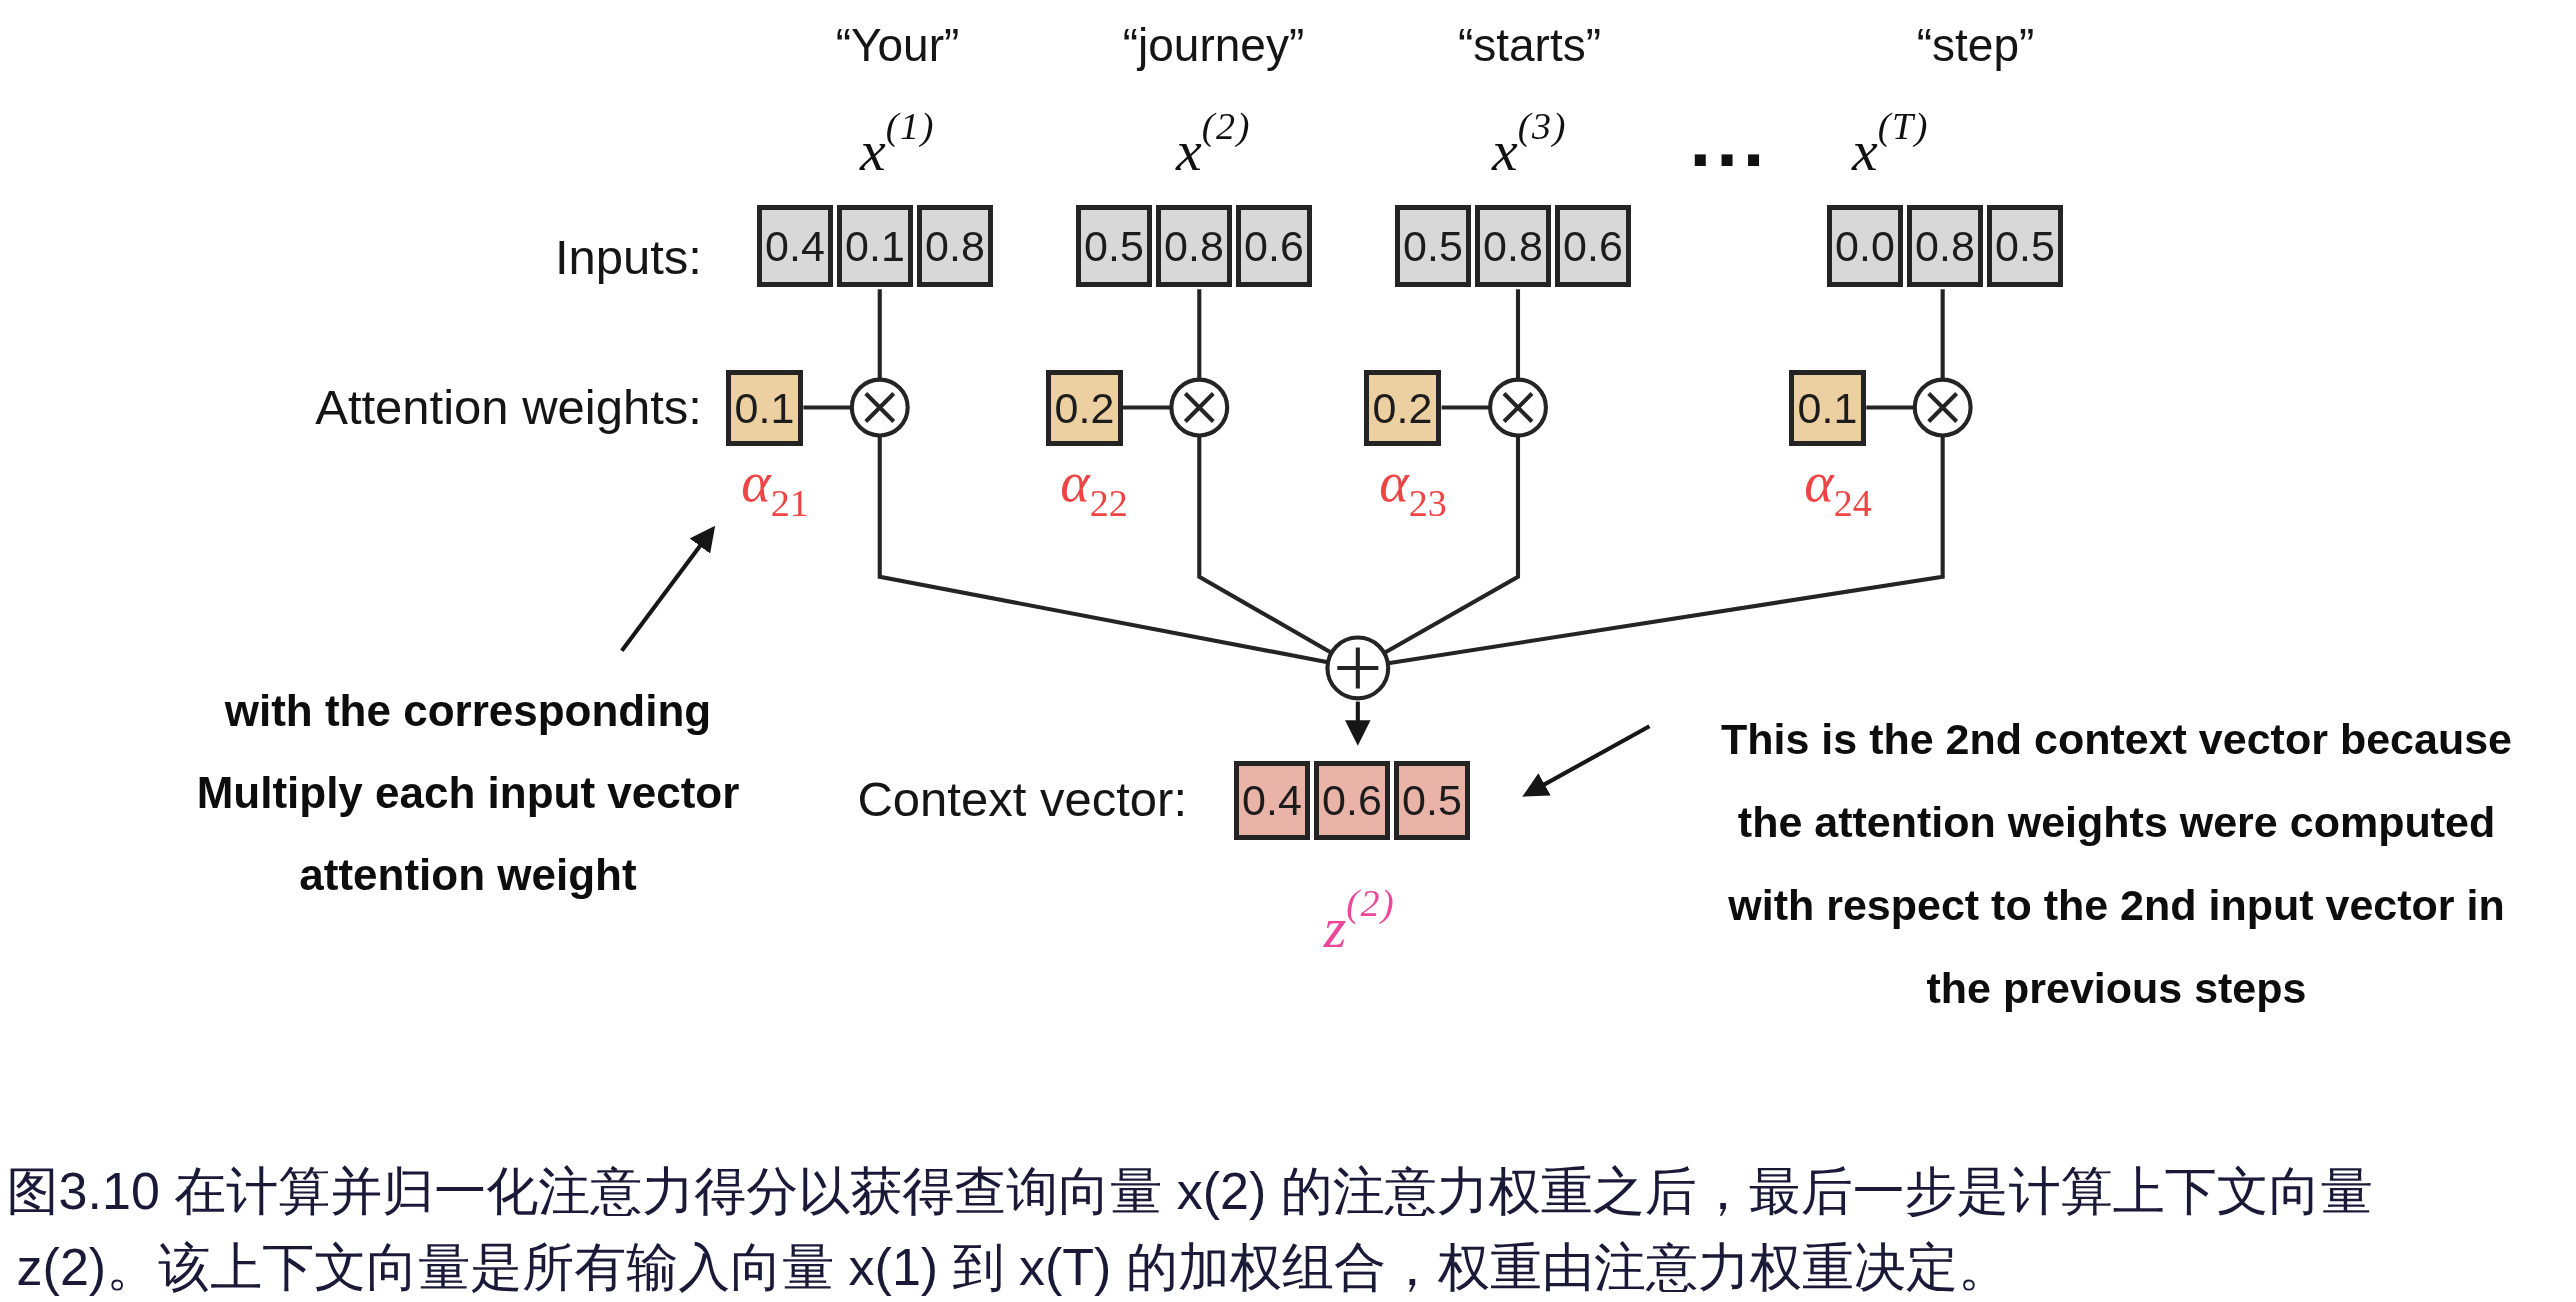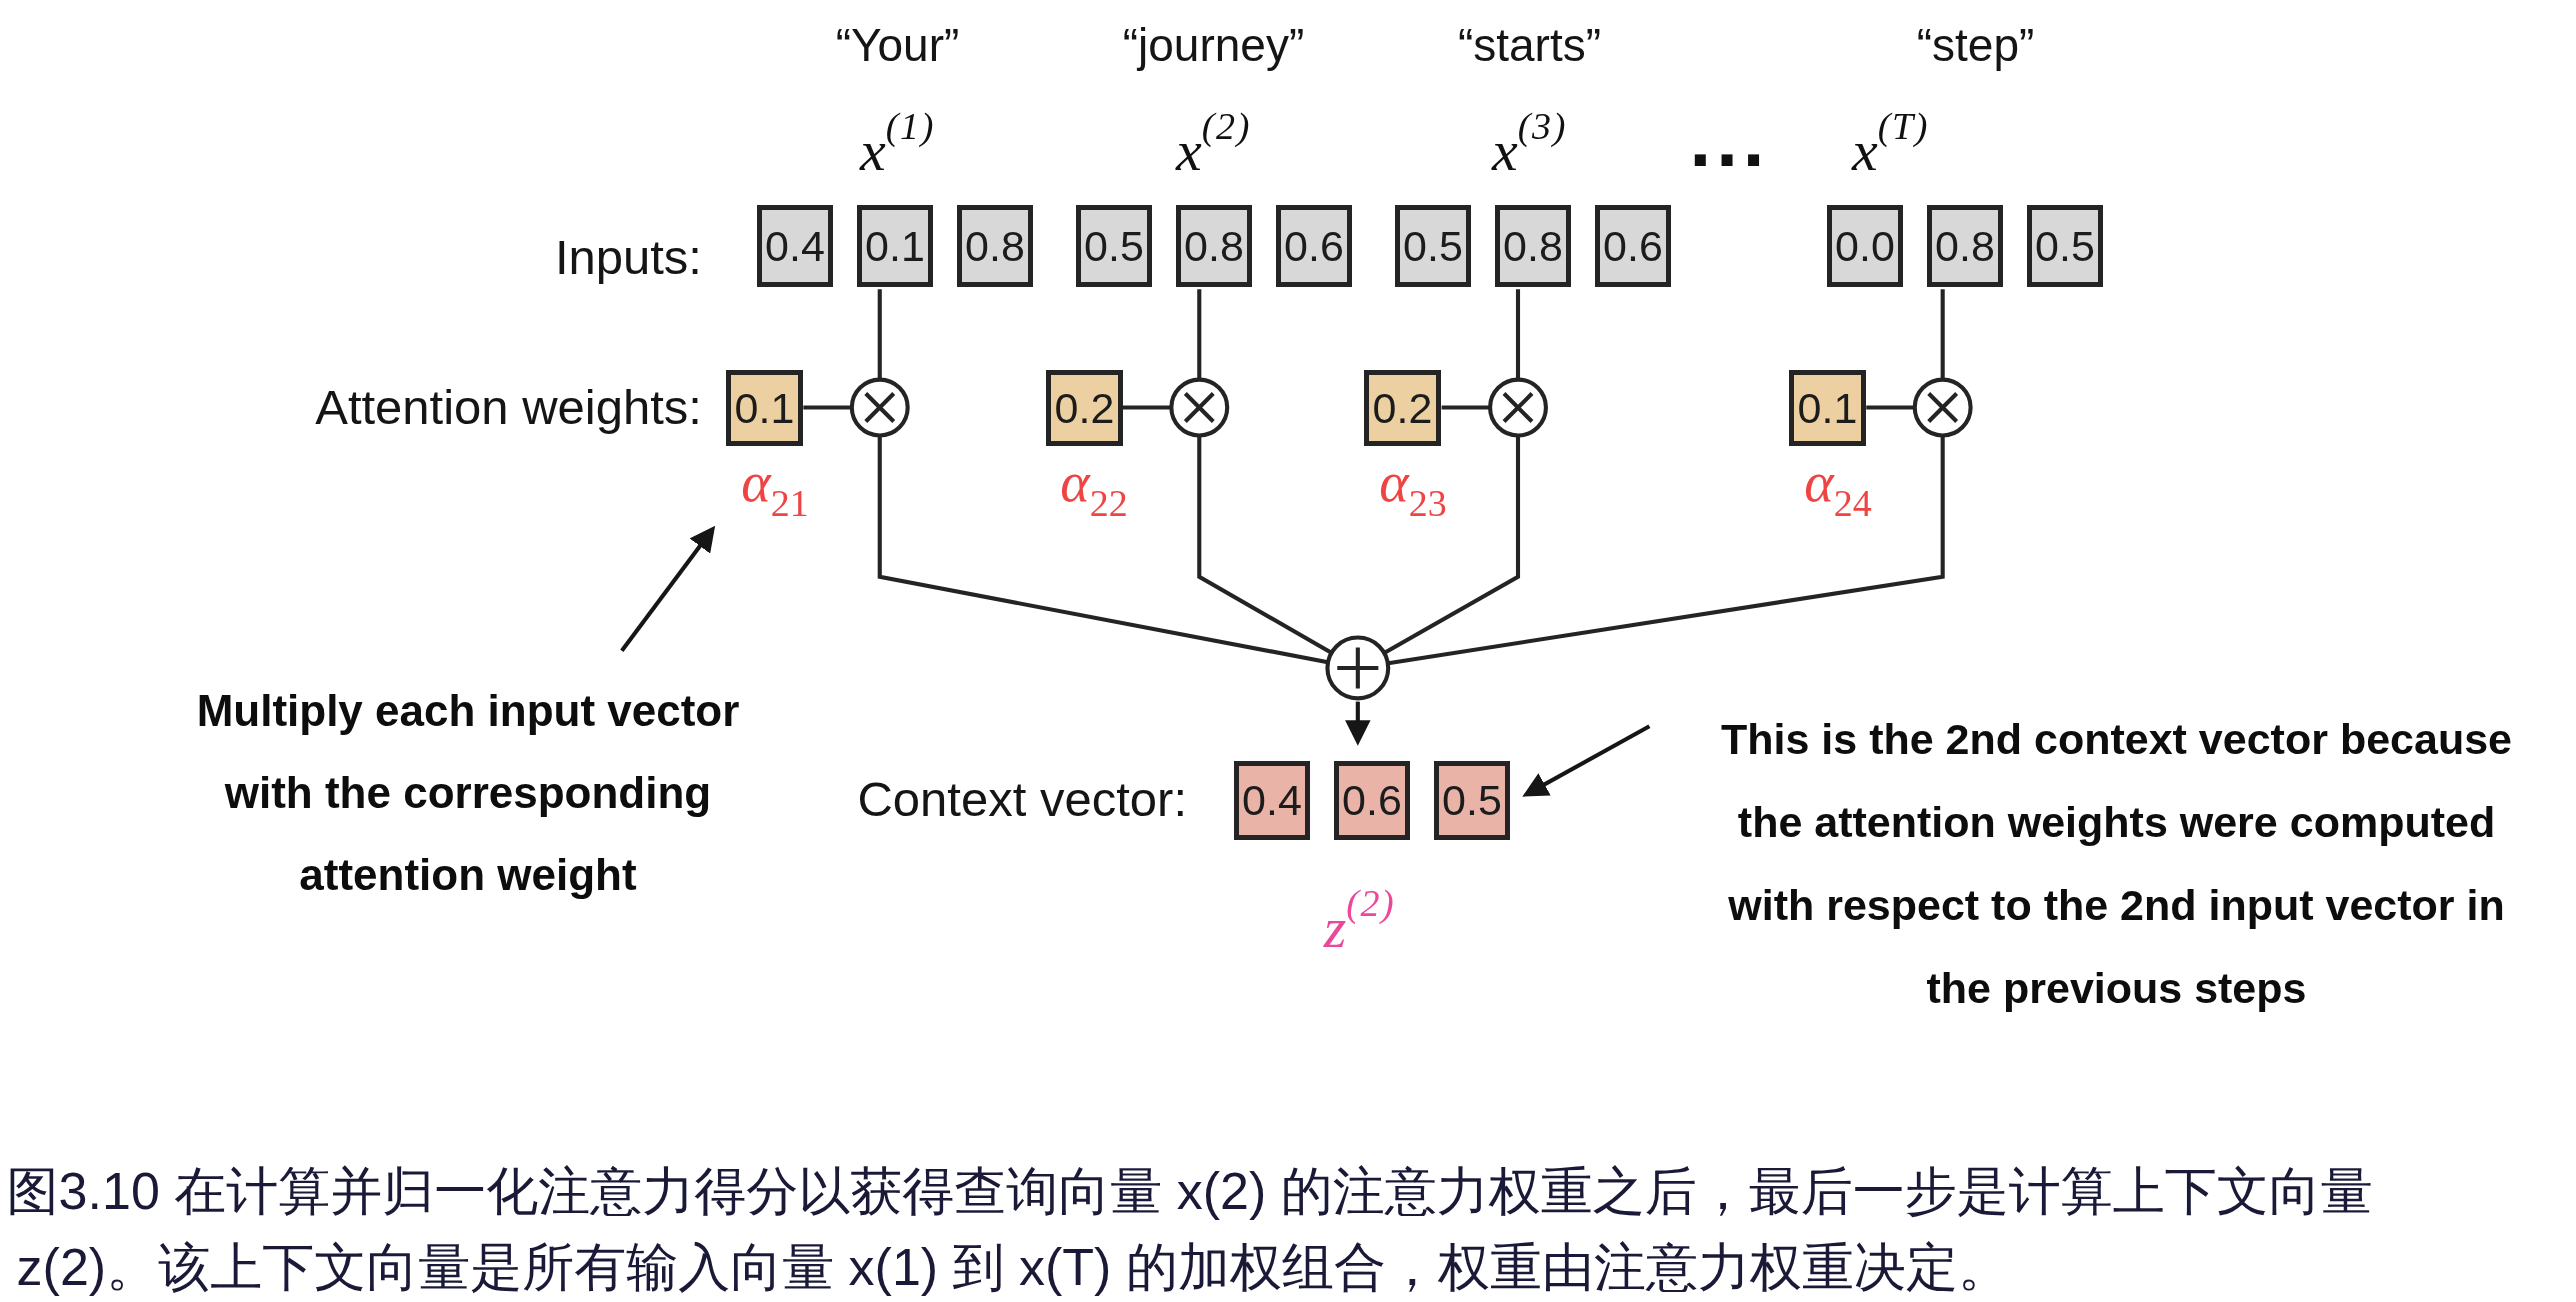--- a/index.html
+++ b/index.html
@@ -21,21 +21,21 @@
     font-size:58px; color:#111;
   }
   .xsym .sup, .zsym .sup { font-size:38px; vertical-align:31px; letter-spacing:1.6px; }
   .ellipsis {
     position:absolute; left:1635px; top:90px; width:189px; height:99px;
     text-align:center; font-size:78px; font-weight:bold; letter-spacing:5px;
     line-height:99px; color:#111;
   }
   .row-label { position:absolute; font-size:49px; line-height:54px; color:#151515; white-space:nowrap; }
 
-  .vec-group { position:absolute; display:flex; gap:24px; }
+  .vec-group { position:absolute; display:flex; gap:4px; }
   .cell {
     box-sizing:border-box; width:76px; height:82px; border:5px solid #242424;
     display:flex; align-items:center; justify-content:center;
     font-size:43px; color:#1c1c1c; background:#d8d8d8;
   }
   .cell.input  { background:#d8d8d8; }
   .cell.weight { width:77px; height:76px; background:#ecd0a2; }
   .cell.context{ width:76px; height:79px; background:#e9b3a8; }
 
   .alpha {
@@ -177,22 +177,22 @@
 
   <div class="vec-group" style="left:1234px; top:761px;">
     <div class="cell context">0.4</div>
     <div class="cell context">0.6</div>
     <div class="cell context">0.5</div>
   </div>
 
   <div class="zsym"><span>z</span><span class="sup">(2)</span></div>
 
   <div class="note note-left">
+    <div>with the corresponding</div>
     <div>Multiply each input vector</div>
-    <div>with the corresponding</div>
     <div>attention weight</div>
   </div>
 
   <div class="note note-right">
     <div>This is the 2nd context vector because</div>
     <div>the attention weights were computed</div>
     <div>with respect to the 2nd input vector in</div>
     <div>the previous steps</div>
   </div>
 

